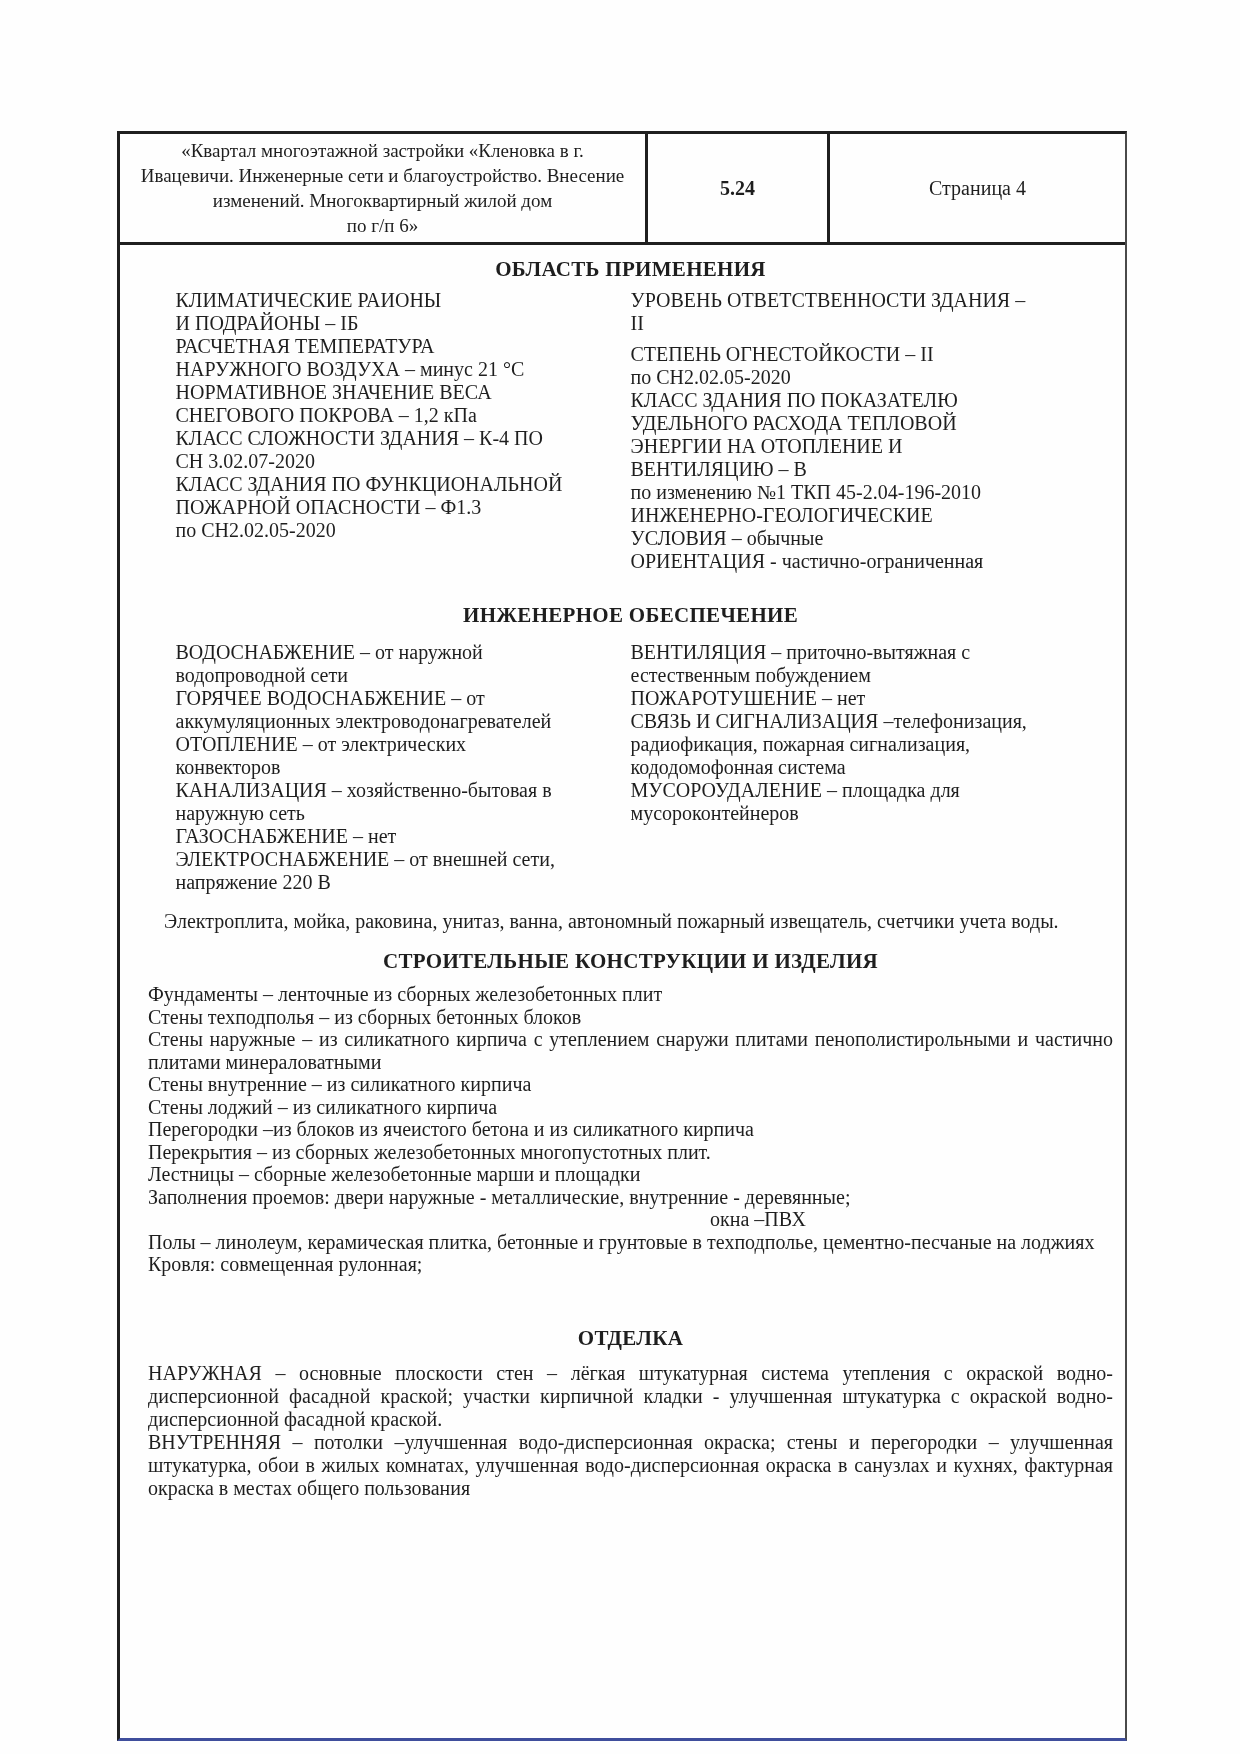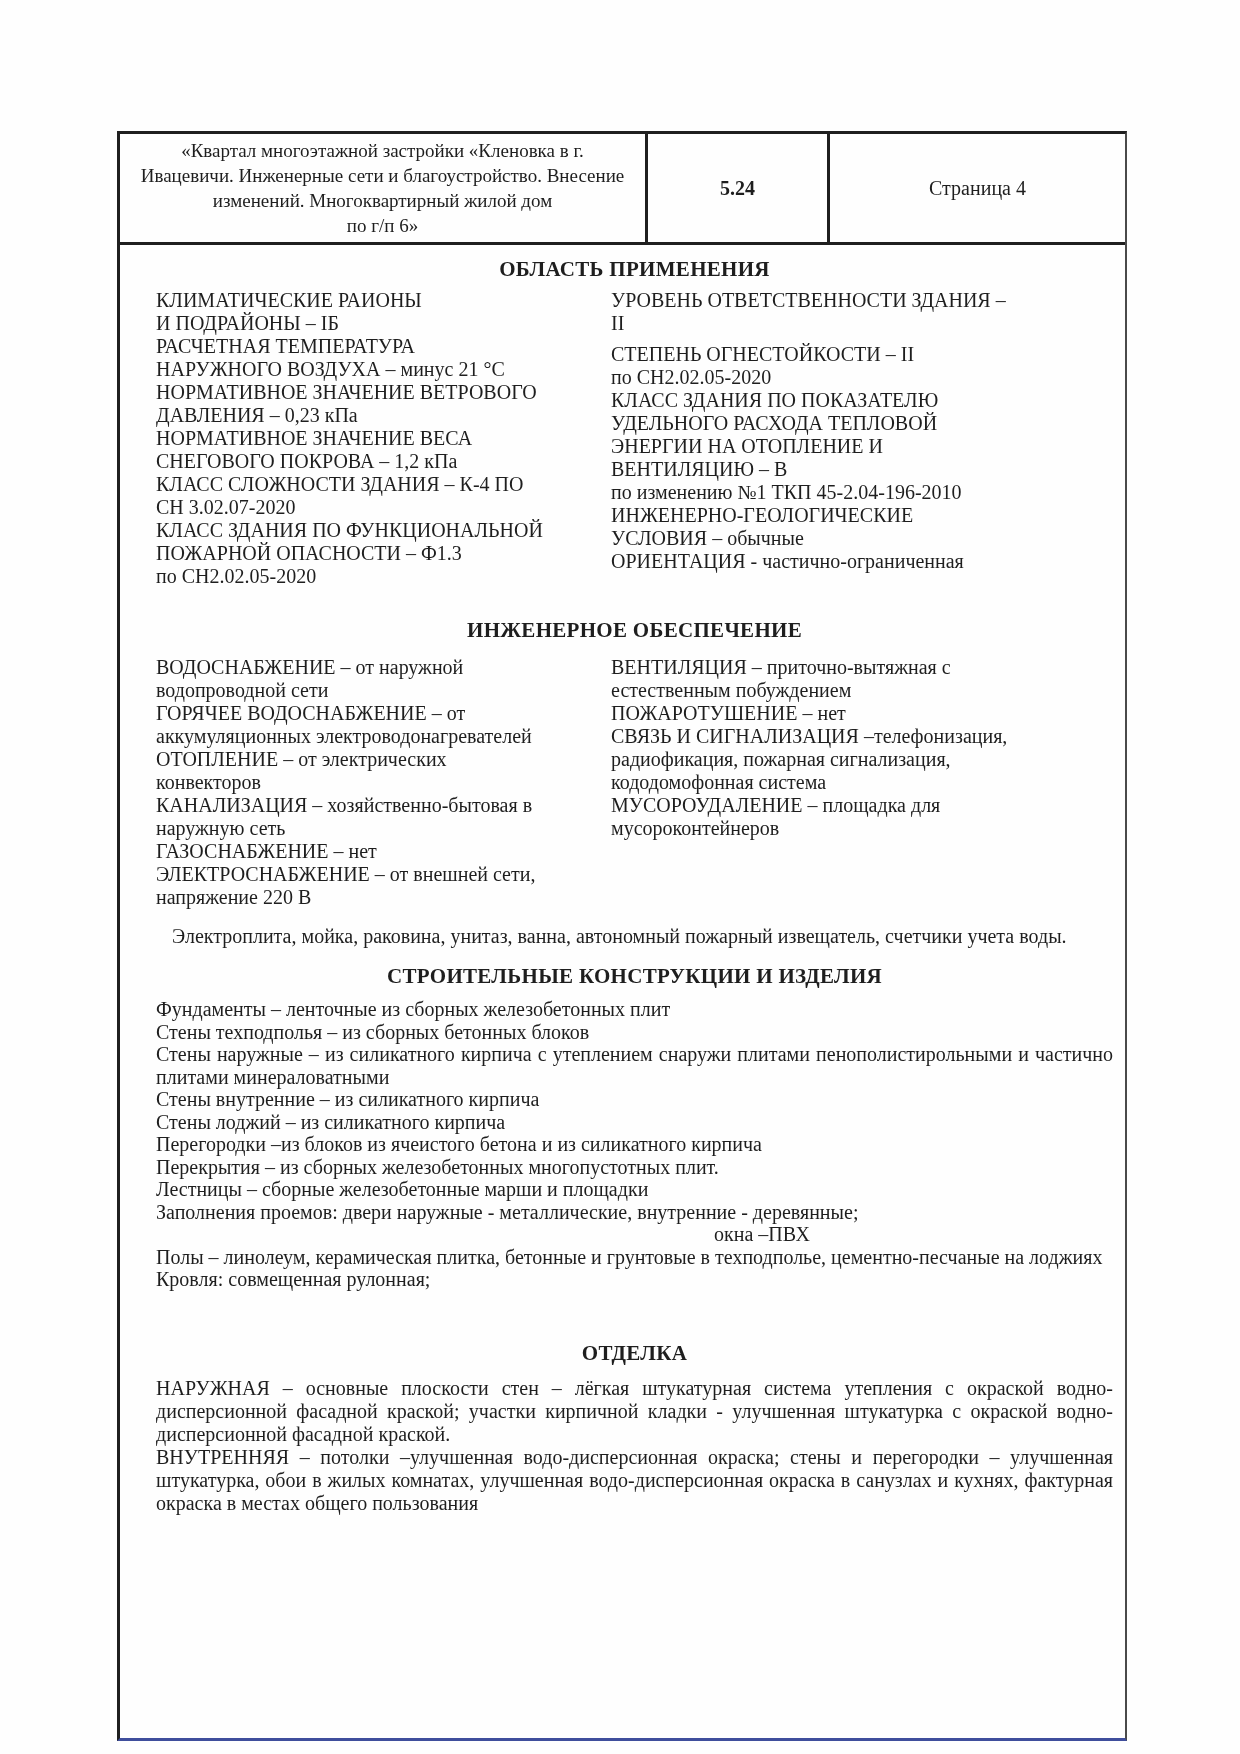--- a/index.html
+++ b/index.html
@@ -24,31 +24,31 @@
   .hdr{display:flex;border-bottom:3px solid var(--border,#1f1f1f);}
   .hdr-cell{box-sizing:border-box;display:flex;align-items:center;justify-content:center;}
   .hdr-title{
     width:528px;border-right:3px solid var(--border,#1f1f1f);
     padding:4px 6px;text-align:center;font-size:19px;line-height:25px;
     white-space:pre-line;min-height:100px;
   }
   .hdr-code{width:182px;border-right:3px solid var(--border,#1f1f1f);font-size:20px;font-weight:bold;min-height:100px;}
   .hdr-page{flex:1;font-size:20px;min-height:100px;}
   
-  .body{padding:0 12px 0 36px;}
+  .body{padding:0 12px 0 28px;}
   .sec-h{
     text-align:center;font-weight:bold;font-size:21px;line-height:24px;
     margin:0;letter-spacing:.3px;
   }
   .sec-h.scope{margin-top:12px;margin-bottom:8px;}
   .sec-h.eng{margin-top:30px;margin-bottom:14px;}
   .sec-h.equip{margin-top:22px;margin-bottom:8px;}
   .sec-h.constr{margin-top:14px;margin-bottom:10px;}
   .sec-h.finish{margin-top:50px;margin-bottom:12px;}
-  .two-col{display:flex;}
+  .two-col{display:flex;justify-content:center;}
   .col-l{width:455px;flex:none;}
   .col-r{width:455px;flex:none;}
   .col-item{
     font-size:20px;line-height:23px;white-space:pre-line;margin:0;
   }
   .col-item.gap-top{margin-top:8px;}
   .para{
     font-size:20px;line-height:23px;text-align:justify;margin:16px;
   }
   .constr-item{
@@ -76,22 +76,20 @@
 
     <div class="body">
 
       <h2 class="sec-h scope">ОБЛАСТЬ ПРИМЕНЕНИЯ</h2>
       <div class="two-col">
         <div class="col-l">
             <p class="col-item">КЛИМАТИЧЕСКИЕ РАИОНЫ
 И ПОДРАЙОНЫ – IБ</p>
             <p class="col-item">РАСЧЕТНАЯ ТЕМПЕРАТУРА
 НАРУЖНОГО ВОЗДУХА – минус 21 °С</p>
-            <p class="col-item">НОРМАТИВНОЕ ЗНАЧЕНИЕ ВЕТРОВОГО
-ДАВЛЕНИЯ – 0,23 кПа</p>
             <p class="col-item">НОРМАТИВНОЕ ЗНАЧЕНИЕ ВЕСА
 СНЕГОВОГО ПОКРОВА – 1,2 кПа</p>
             <p class="col-item">КЛАСС СЛОЖНОСТИ ЗДАНИЯ – К-4 ПО
 СН 3.02.07-2020</p>
             <p class="col-item">КЛАСС ЗДАНИЯ ПО ФУНКЦИОНАЛЬНОЙ
 ПОЖАРНОЙ ОПАСНОСТИ – Ф1.3
 по СН2.02.05-2020</p>
           </div>
         <div class="col-r">
             <p class="col-item">УРОВЕНЬ ОТВЕТСТВЕННОСТИ ЗДАНИЯ –

